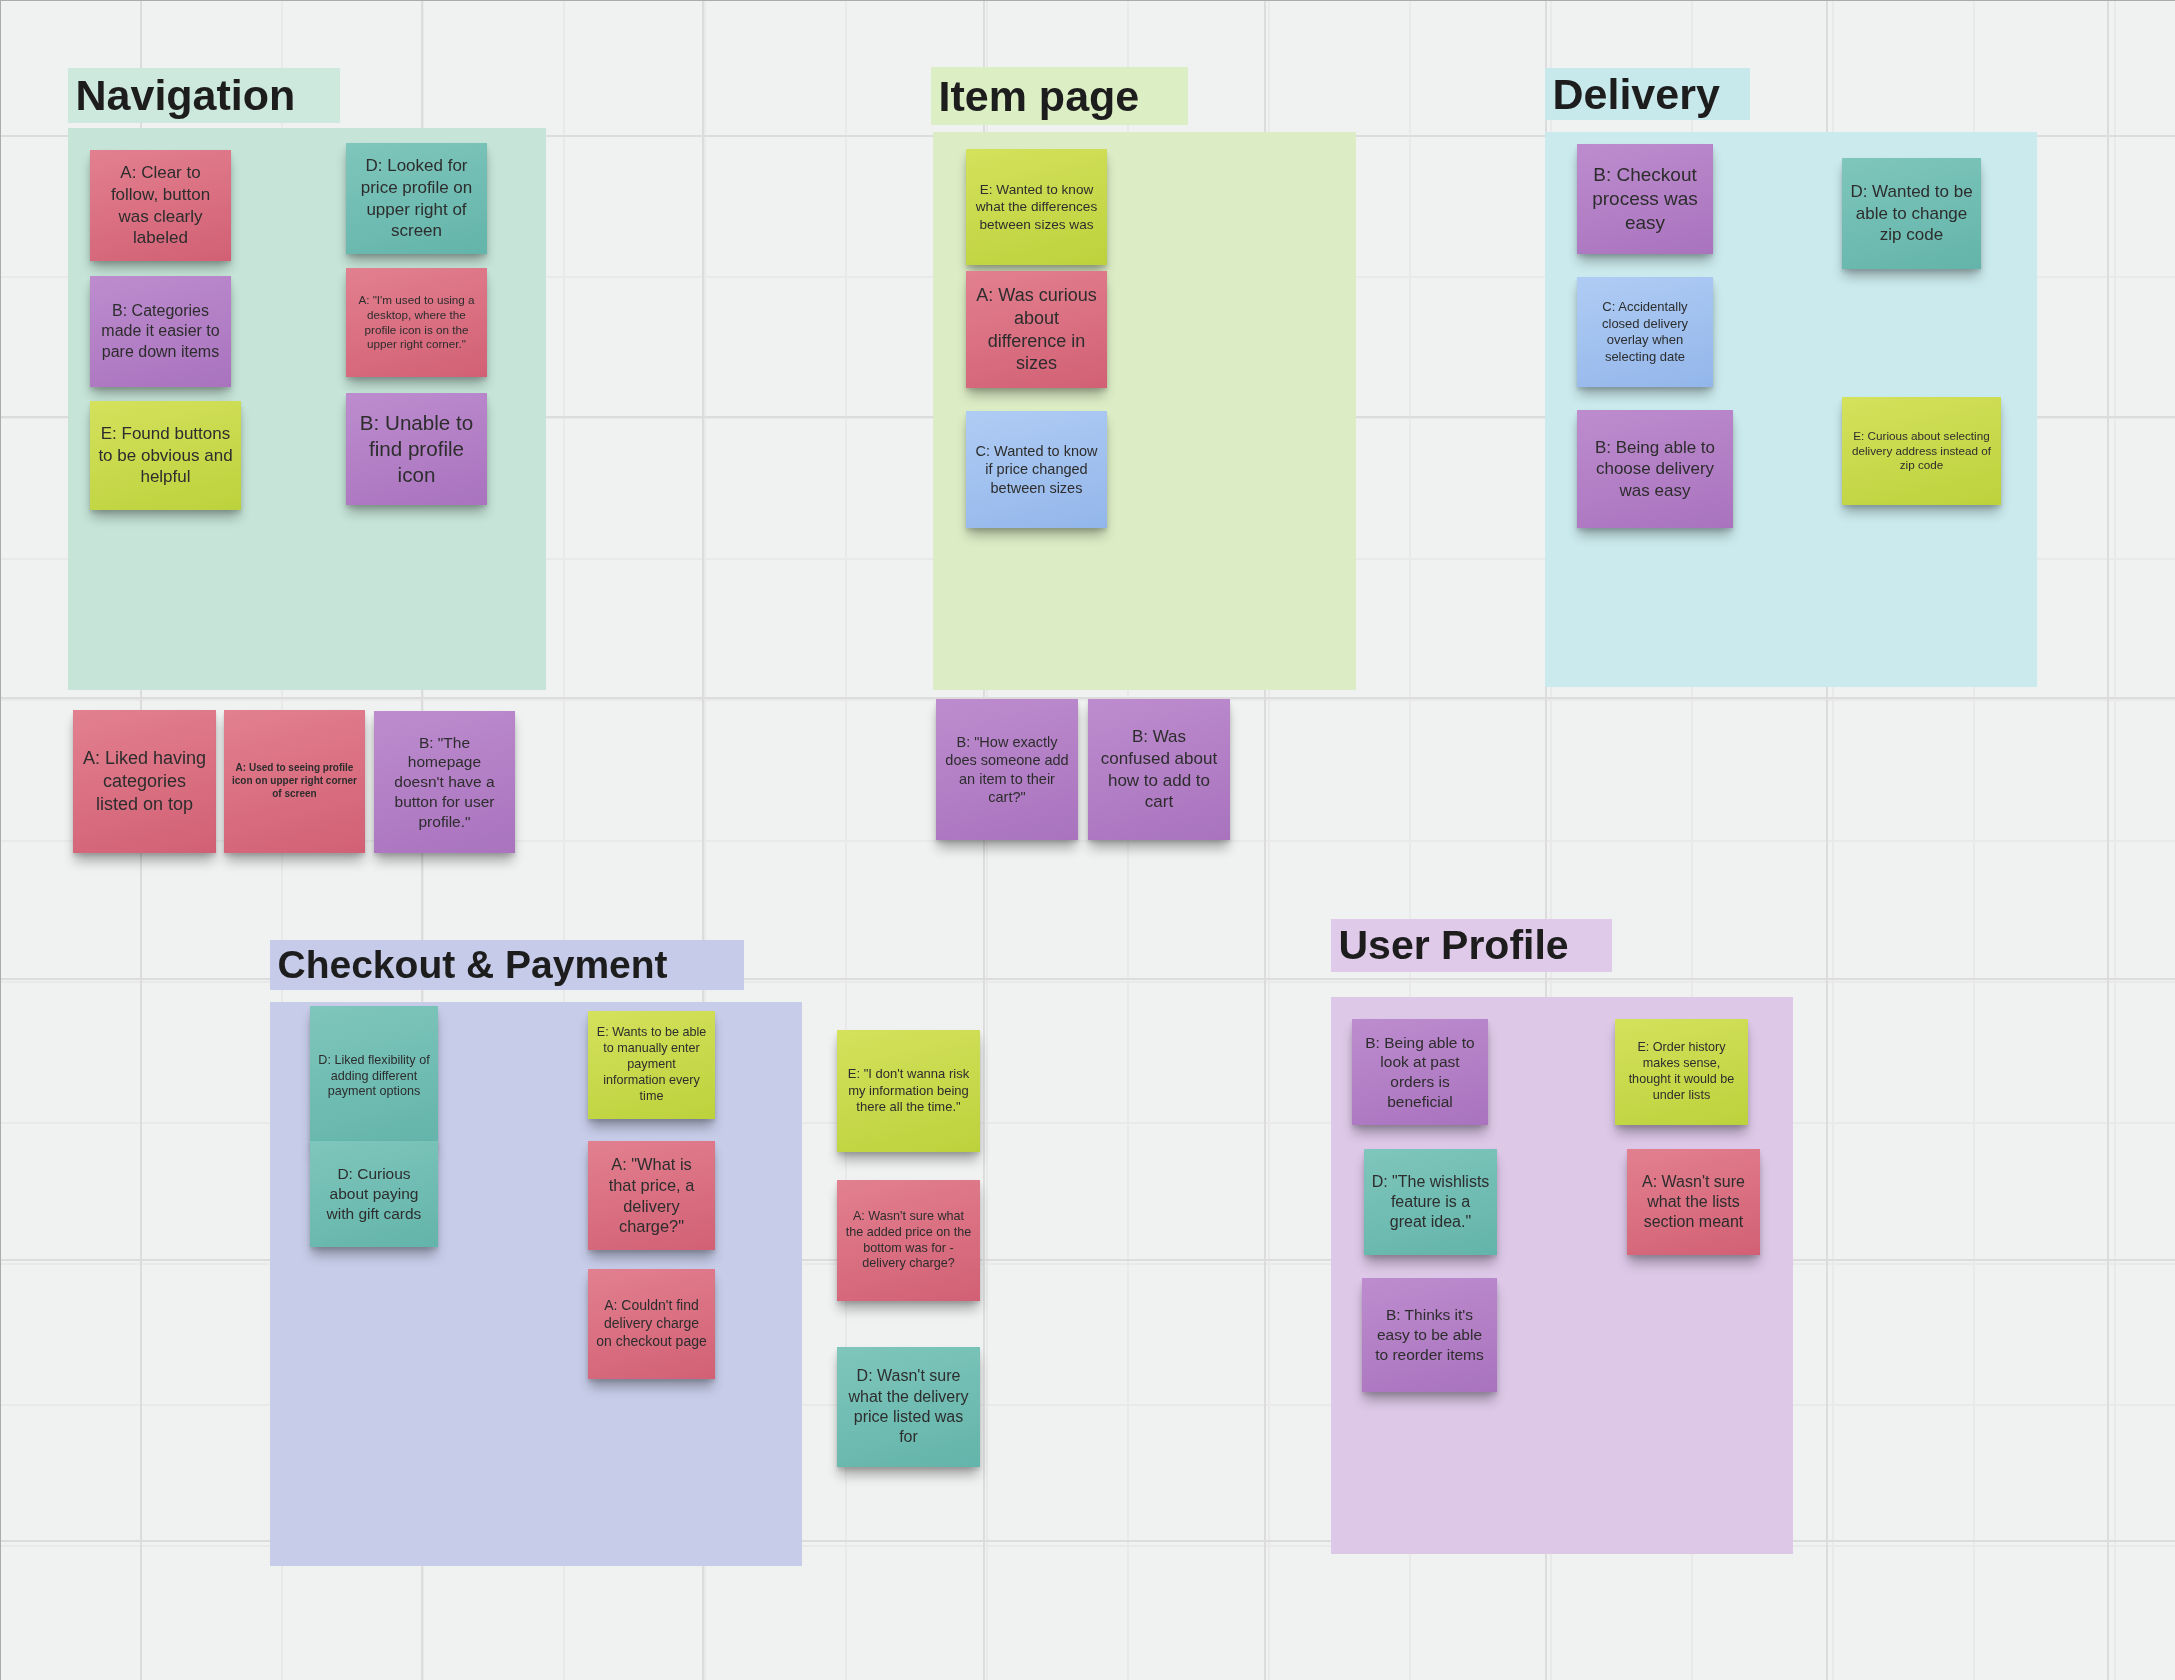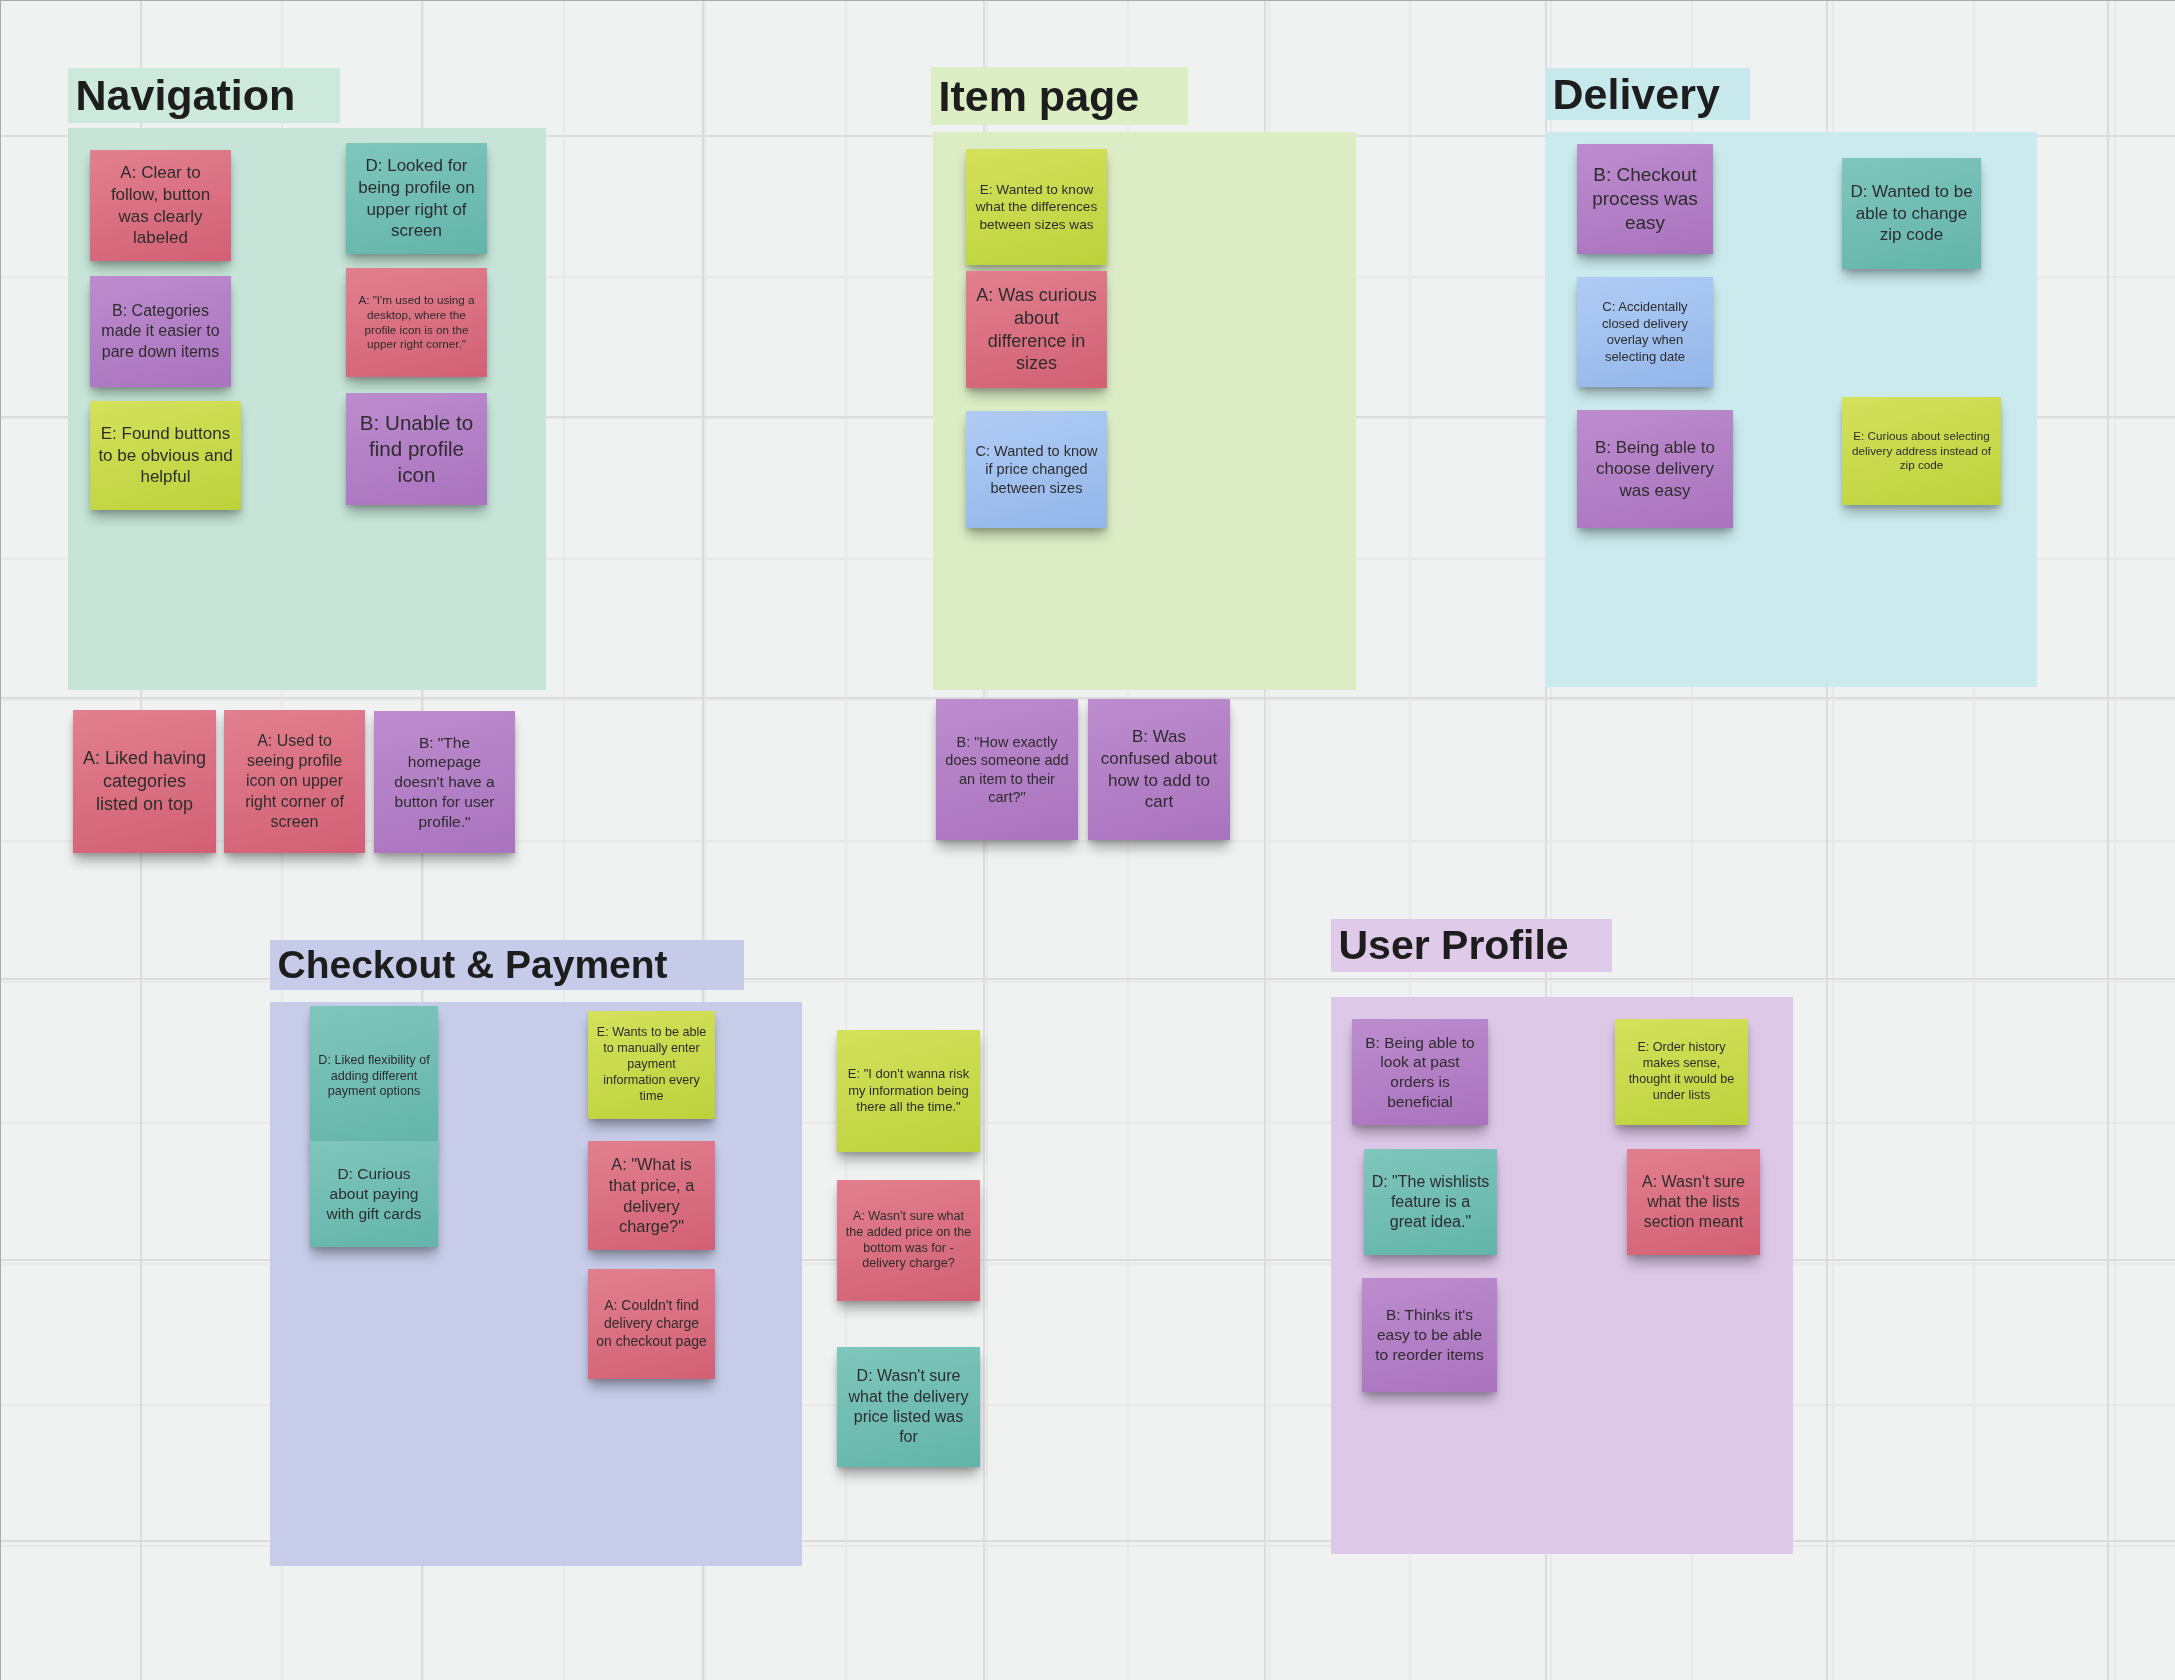--- a/index.html
+++ b/index.html
@@ -49,32 +49,32 @@
     <div class="sticky" style="left: 89px; top: 149px; width: 141px; height: 111px; background: linear-gradient(165deg, rgb(226, 128, 143) 0%, rgb(210, 96, 117) 100%); font-size: 17px;">
       <span class="sticky-text">A: Clear to follow, button was clearly labeled</span>
     </div>
     <div class="sticky" style="left: 89px; top: 275px; width: 141px; height: 111px; background: linear-gradient(165deg, rgb(189, 140, 206) 0%, rgb(169, 115, 190) 100%); font-size: 16px;">
       <span class="sticky-text">B: Categories made it easier to pare down items</span>
     </div>
     <div class="sticky" style="left: 89px; top: 400px; width: 151px; height: 109px; background: linear-gradient(165deg, rgb(212, 225, 92) 0%, rgb(188, 210, 60) 100%); font-size: 17px;">
       <span class="sticky-text">E: Found buttons to be obvious and helpful</span>
     </div>
     <div class="sticky" style="left: 345px; top: 142px; width: 141px; height: 111px; background: linear-gradient(165deg, rgb(127, 198, 188) 0%, rgb(99, 180, 170) 100%); font-size: 17px;">
-      <span class="sticky-text">D: Looked for being profile on upper right of screen</span>
+      <span class="sticky-text">D: Looked for price profile on upper right of screen</span>
     </div>
     <div class="sticky" style="left: 345px; top: 267px; width: 141px; height: 109px; background: linear-gradient(165deg, rgb(226, 128, 143) 0%, rgb(210, 96, 117) 100%); font-size: 11.7px;">
       <span class="sticky-text">A: "I'm used to using a desktop, where the profile icon is on the upper right corner."</span>
     </div>
     <div class="sticky" style="left: 345px; top: 392px; width: 141px; height: 112px; background: linear-gradient(165deg, rgb(189, 140, 206) 0%, rgb(169, 115, 190) 100%); font-size: 20.6px;">
       <span class="sticky-text">B: Unable to find profile icon</span>
     </div>
     <div class="sticky" style="left: 72px; top: 709px; width: 143px; height: 143px; background: linear-gradient(165deg, rgb(226, 128, 143) 0%, rgb(210, 96, 117) 100%); font-size: 18px;">
       <span class="sticky-text">A: Liked having categories listed on top</span>
     </div>
-    <div class="sticky" style="left: 223px; top: 709px; width: 141px; height: 143px; background: linear-gradient(165deg, rgb(226, 128, 143) 0%, rgb(210, 96, 117) 100%); font-size: 16px;">
+    <div class="sticky" style="left: 223px; top: 709px; width: 141px; height: 143px; background: linear-gradient(165deg, rgb(226, 128, 143) 0%, rgb(210, 96, 117) 100%); font-size: 10px; font-weight: bold;">
       <span class="sticky-text">A: Used to seeing profile icon on upper right corner of screen</span>
     </div>
     <div class="sticky" style="left: 373px; top: 710px; width: 141px; height: 142px; background: linear-gradient(165deg, rgb(189, 140, 206) 0%, rgb(169, 115, 190) 100%); font-size: 15.5px;">
       <span class="sticky-text">B: "The homepage doesn't have a button for user profile."</span>
     </div>
     <div class="section-box" style="left: 932px; top: 131px; width: 423px; height: 558px; background: rgb(220, 237, 198);"></div>
     <div class="section-header" style="left: 930px; top: 66px; width: 257px; height: 58px; background: rgb(220, 238, 195); font-size: 43px;">
       <span>Item page</span>
     </div>
     <div class="sticky" style="left: 965px; top: 148px; width: 141px; height: 116px; background: linear-gradient(165deg, rgb(212, 225, 92) 0%, rgb(188, 210, 60) 100%); font-size: 13.6px;">

